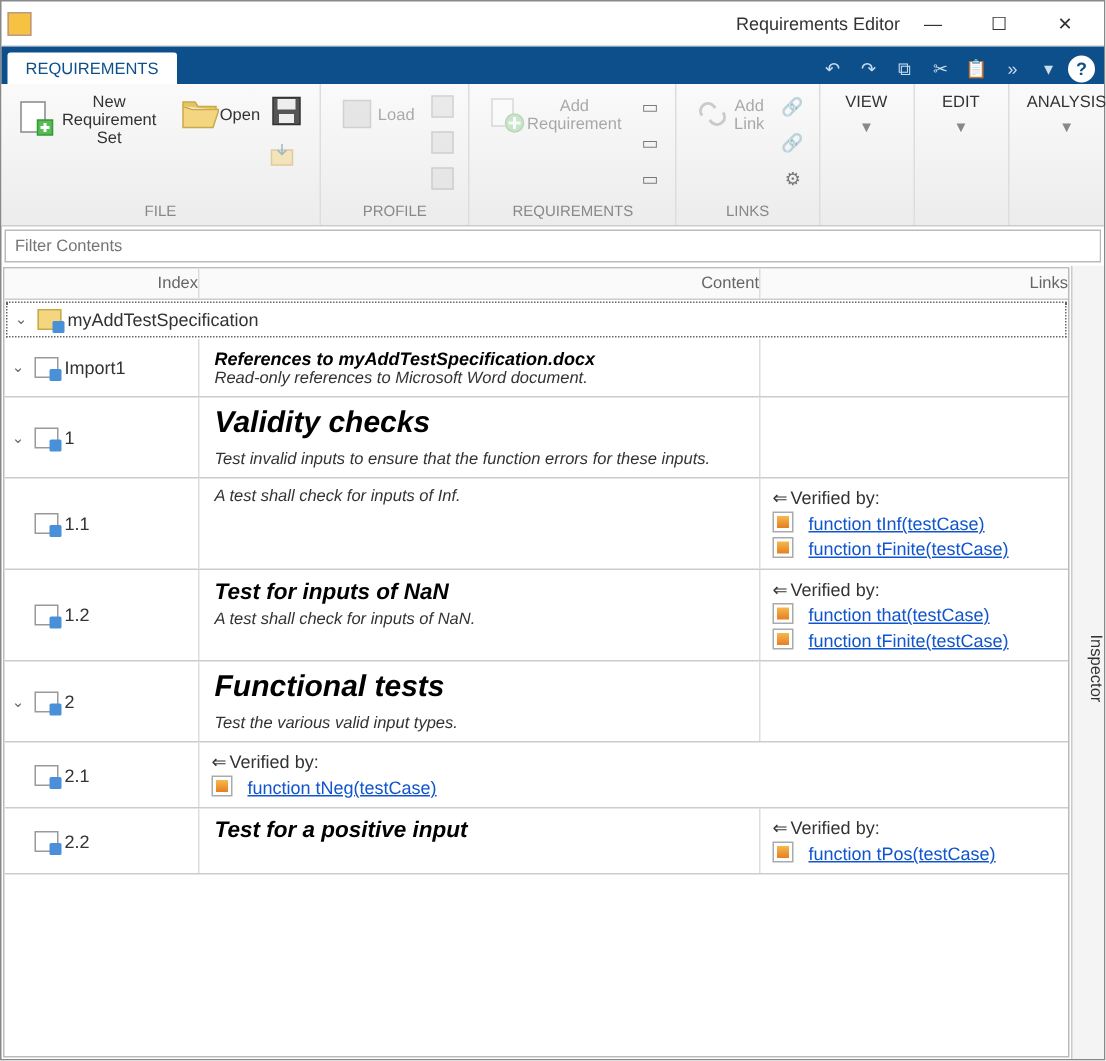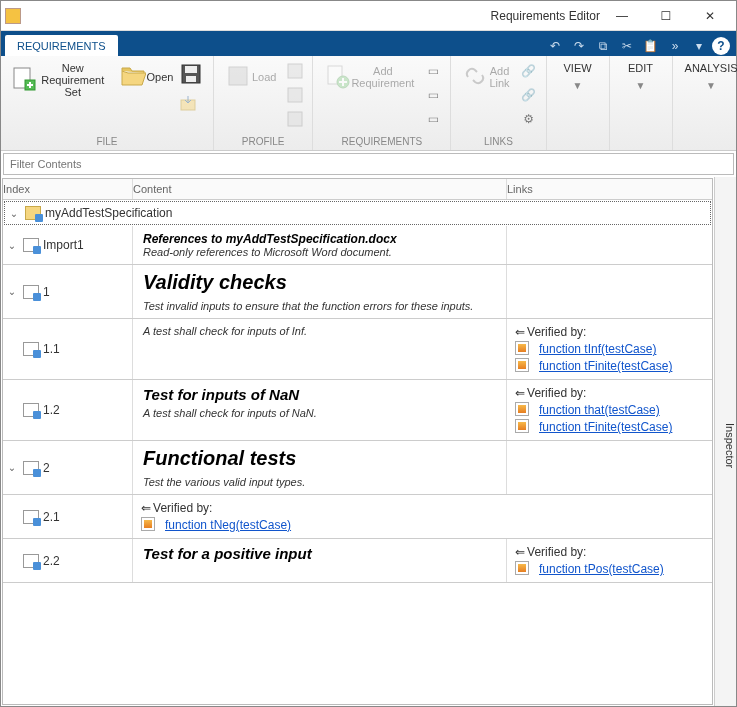--- a/index.html
+++ b/index.html
@@ -25,21 +25,21 @@
 .smallbtn { width: 22px; height: 22px; display: flex; align-items: center; justify-content: center; opacity: 0.5; }
 .group-label { font-size: 10px; color: #888; text-align: center; padding: 2px 0 3px; }
 .dropbtn { display: flex; flex-direction: column; align-items: center; padding: 2px 6px; cursor: pointer; min-width: 50px; }
 .dropbtn .lbl { font-size: 11px; color: #333; }
 .dropbtn .arr { color: #888; font-size: 10px; margin-top: 6px; }
 .filter { height: 22px; border: 1px solid #bbb; margin: 2px; display: flex; }
 .filter input { flex: 1; border: none; padding: 2px 6px; font-size: 11px; color: #888; outline: none; }
 .content-wrap { flex: 1; display: flex; overflow: hidden; }
 .main { flex: 1; display: flex; flex-direction: column; border: 1px solid #bbb; margin: 1px; overflow: hidden; }
 .headers { display: flex; border-bottom: 1px solid #ccc; background: #fafafa; }
-.headers div { padding: 4px 0; font-size: 11px; color: #666; text-align: left; border-right: 1px solid #ddd; }
+.headers div { padding: 4px 0; font-size: 11px; color: #666; text-align: right; border-right: 1px solid #ddd; }
 .col-idx { width: 130px; }
 .col-content { flex: 1; }
 .col-links { width: 205px; border-right: none !important; }
 .rows { flex: 1; overflow-y: auto; }
 .row { display: flex; border-bottom: 1px solid #ccc; }
 .row .c-idx { width: 130px; display: flex; align-items: center; padding: 4px 2px; border-right: 1px solid #ddd; font-size: 12px; color: #333; }
 .row .c-content { flex: 1; padding: 6px 10px; border-right: 1px solid #ddd; font-style: italic; }
 .row .c-links { width: 205px; padding: 6px 8px; }
 .root-row { border: 1px dotted #666; margin: 1px; }
 .root-row .c-idx { width: auto; border: none; }

